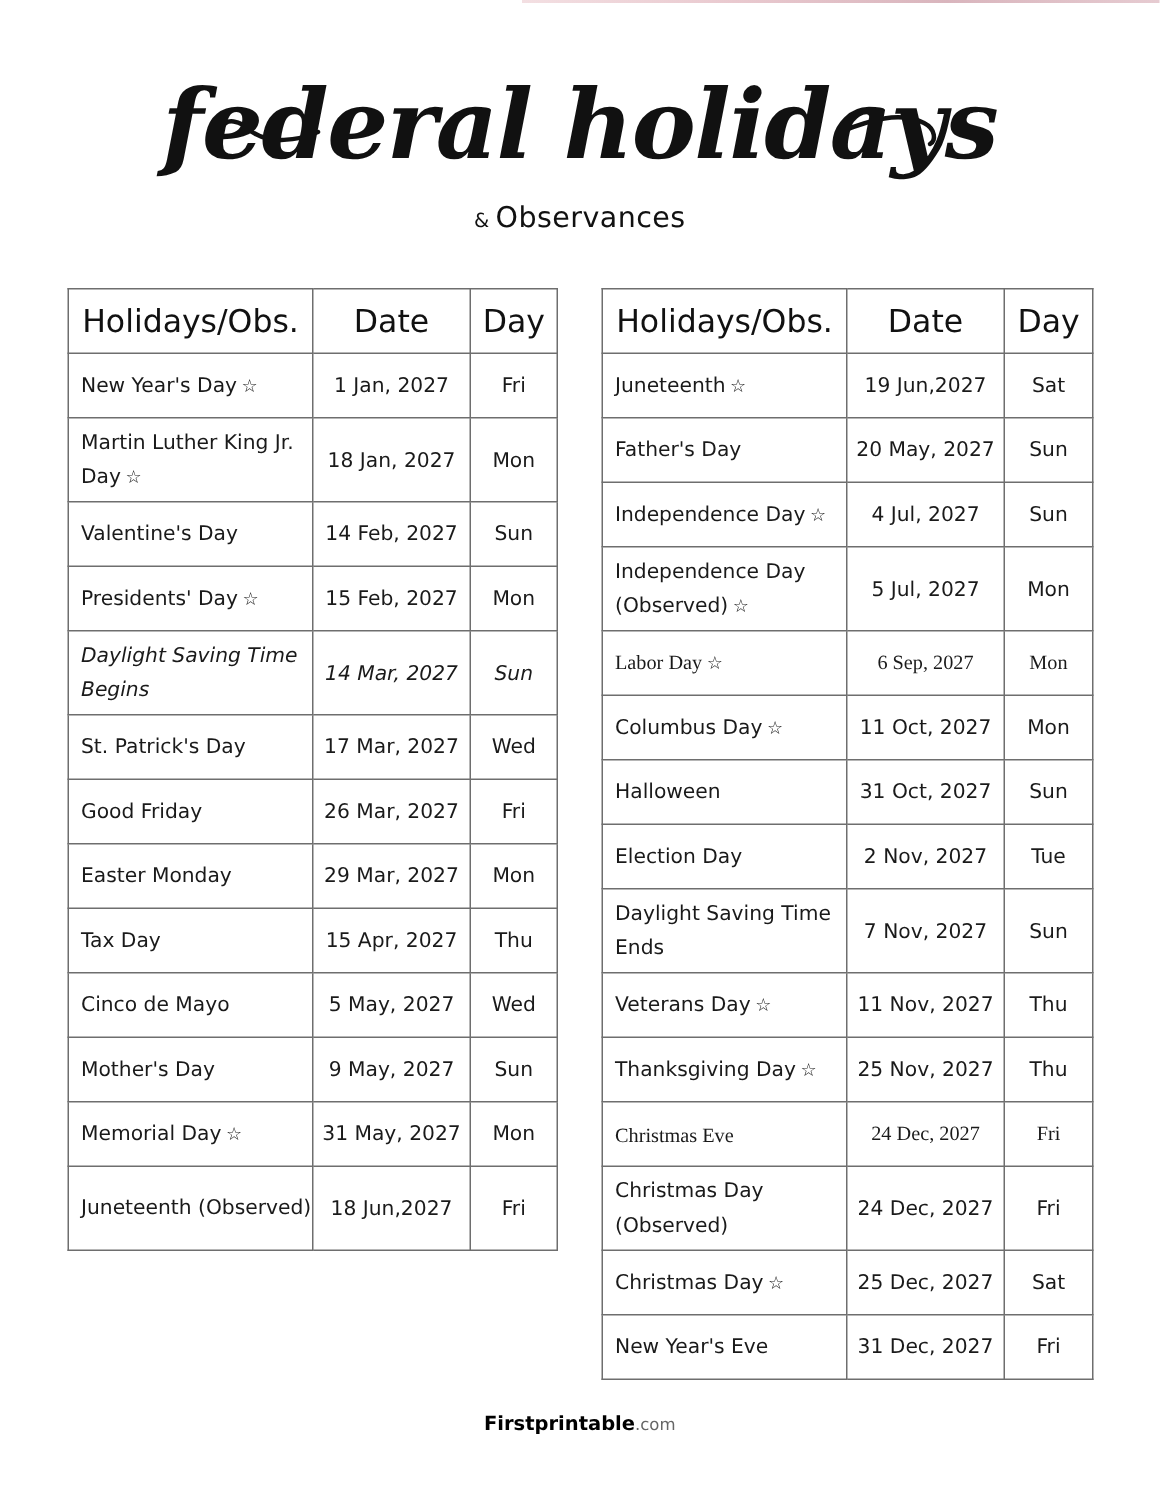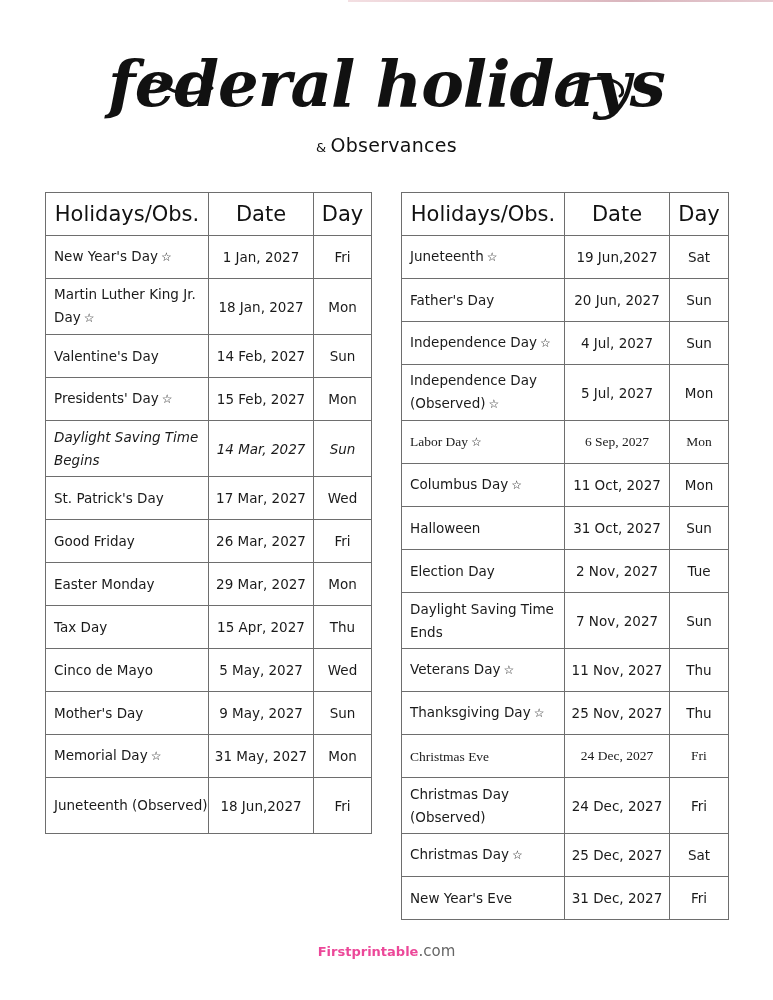--- a/index.html
+++ b/index.html
@@ -17,22 +17,22 @@
   table.holidays th { height: 42px; font-weight: normal; font-size: 21px; color: #111; }
   table.holidays td { font-size: 13.5px; color: #1a1a1a; }
   .c-name { width: 162px; text-align: left; }
   .c-name span.txt { display: block; padding-left: 8px; line-height: 23px; }
   .c-date { width: 104px; text-align: center; }
   .c-day { width: 57px; text-align: center; }
   table.right .c-day { width: 58px; }
   th.c-name { text-align: center; }
   .star { font-size: 12px; margin-left: 3px; }
   .footer { position: absolute; left: 0; top: 942px; width: 773px; text-align: center; font-size: 13px; color: #555; }
-  .footer b { font-weight: bold; color: #ec4899; text-align: right; }
-  .footer .dom { font-weight: normal; font-size: 15px; color: #666; }
+  .footer b { font-weight: bold; color: #000000; text-align: right; }
+  .footer .dom { font-weight: normal; font-size: 11px; color: #666; }
 </style>
 </head>
 <body>
 
 <div class="top-strip"></div>
 
 <div class="title-wrap">
   <svg class="title-svg" width="773" height="110">
     <path d="M148 48 C 150 40, 160 42, 168 50 C 180 58, 198 56, 212 50" stroke="#111" stroke-width="3" fill="none" stroke-linecap="round"></path>
     <path d="M560 50 C 580 42, 600 36, 616 44 C 624 48, 624 56, 620 58" stroke="#111" stroke-width="3" fill="none" stroke-linecap="round"></path>
@@ -160,21 +160,21 @@
         <td class="c-name">
           <span class="txt">Juneteenth<span class="star">☆</span></span>
         </td>
         <td class="c-date">19 Jun,2027</td>
         <td class="c-day">Sat</td>
       </tr>
       <tr style="height: 43px;">
         <td class="c-name">
           <span class="txt">Father's Day</span>
         </td>
-        <td class="c-date">20 Jun, 2027</td>
+        <td class="c-date">20 May, 2027</td>
         <td class="c-day">Sun</td>
       </tr>
       <tr style="height: 43px;">
         <td class="c-name">
           <span class="txt">Independence Day<span class="star">☆</span></span>
         </td>
         <td class="c-date">4 Jul, 2027</td>
         <td class="c-day">Sun</td>
       </tr>
       <tr style="height: 56px;">

